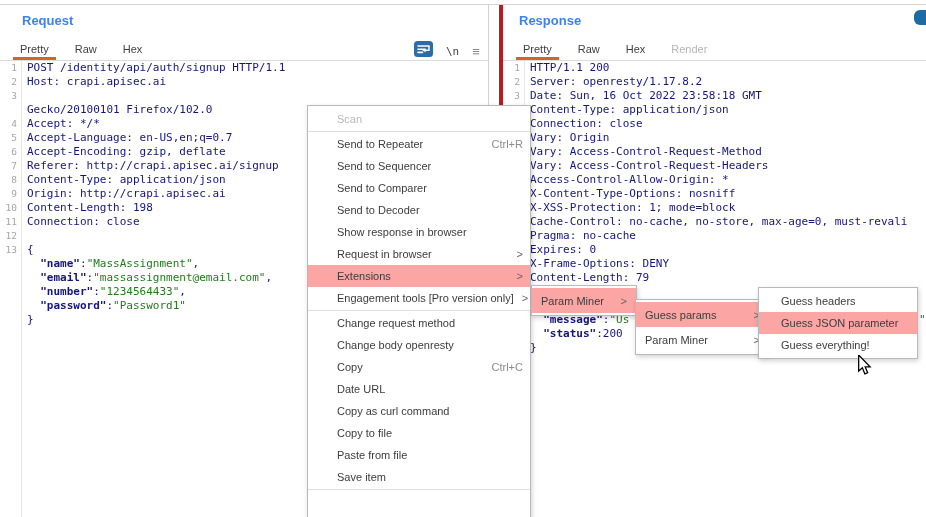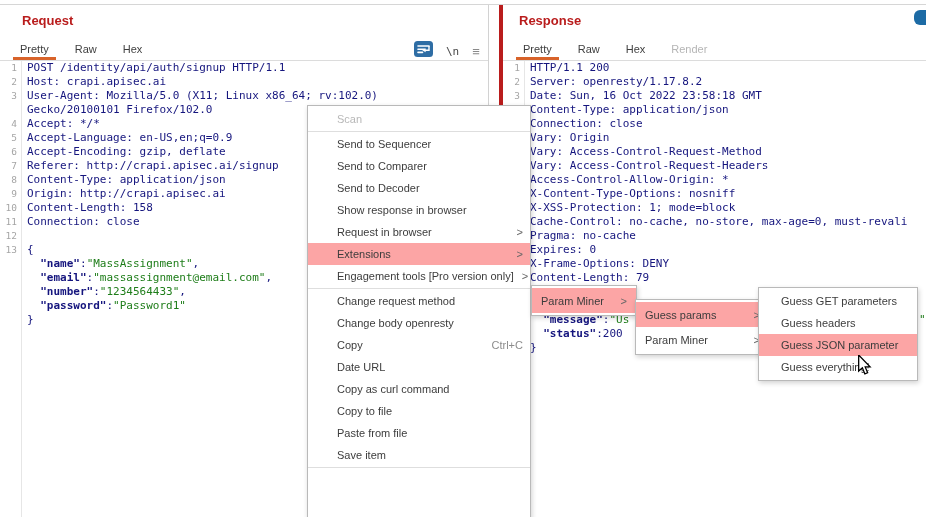--- a/index.html
+++ b/index.html
@@ -2,21 +2,21 @@
 <html><head>
 <meta charset="utf-8">
 <style>
   html,body{margin:0;padding:0}
   body{width:926px;height:517px;position:relative;overflow:hidden;background:#fff;
        font-family:"Liberation Sans",sans-serif;-webkit-font-smoothing:antialiased}
   .topline{position:absolute;top:4px;left:0;width:926px;border-top:1px solid #d6d6d6}
   .panel{position:absolute;top:5px;bottom:0;background:#fff}
   #reqPanel{left:0;width:488px;border-right:1px solid #d2d2d2}
   #resPanel{left:499px;right:0;border-left:4px solid #b91c1c}
-  .ptitle{position:absolute;top:8px;left:22px;font-size:13px;font-weight:bold;color:#b91c1c}
+  .ptitle{position:absolute;top:8px;left:22px;font-size:13px;font-weight:bold;color:#3b82f6}
   #resPanel .ptitle{left:16px}
   .tabbar{position:absolute;top:33px;left:0;right:0;height:22px;border-bottom:1px solid #dcdcdc;
           display:flex;align-items:stretch;padding-left:7px}
   .tab{font-size:11px;color:#3f3f3f;padding:5px 7px 0;margin:0 6px;white-space:nowrap;cursor:default}
   .tab.sel{border-bottom:3px solid #d8632a}
   .tab.dis{color:#b5b5b5}
   .toolicons{position:absolute;top:36px;left:414px;display:flex;align-items:center;gap:13px}
   .nlicon{font-family:"DejaVu Sans Mono",monospace;font-size:11px;color:#474747}
   .hicon{color:#8a8a8a;font-size:13px;line-height:13px}
   .editor{position:absolute;top:56px;left:0;right:0;bottom:0;overflow:hidden;
@@ -77,53 +77,52 @@
       <div class="erow">
         <span class="enum">1</span>
         <span class="etxt"><span class="c-h">POST /identity/api/auth/signup HTTP/1.1</span></span>
       </div>
       <div class="erow">
         <span class="enum">2</span>
         <span class="etxt"><span class="c-h">Host: crapi.apisec.ai</span></span>
       </div>
       <div class="erow">
         <span class="enum">3</span>
-        <span class="etxt"><span class="c-h">User-Agent: Mozilla/5.0 (X11; Linux x86_64; rv:102.0)</span></span>
       </div>
       <div class="erow">
         <span class="enum"></span>
         <span class="etxt"><span class="c-h">Gecko/20100101 Firefox/102.0</span></span>
       </div>
       <div class="erow">
         <span class="enum">4</span>
         <span class="etxt"><span class="c-h">Accept: */*</span></span>
       </div>
       <div class="erow">
         <span class="enum">5</span>
-        <span class="etxt"><span class="c-h">Accept-Language: en-US,en;q=0.9</span></span>
+        <span class="etxt"><span class="c-h">Accept-Language: en-US,en;q=0.7</span></span>
       </div>
       <div class="erow">
         <span class="enum">6</span>
         <span class="etxt"><span class="c-h">Accept-Encoding: gzip, deflate</span></span>
       </div>
       <div class="erow">
         <span class="enum">7</span>
         <span class="etxt"><span class="c-h">Referer: http://crapi.apisec.ai/signup</span></span>
       </div>
       <div class="erow">
         <span class="enum">8</span>
         <span class="etxt"><span class="c-h">Content-Type: application/json</span></span>
       </div>
       <div class="erow">
         <span class="enum">9</span>
         <span class="etxt"><span class="c-h">Origin: http://crapi.apisec.ai</span></span>
       </div>
       <div class="erow">
         <span class="enum">10</span>
-        <span class="etxt"><span class="c-h">Content-Length: 158</span></span>
+        <span class="etxt"><span class="c-h">Content-Length: 198</span></span>
       </div>
       <div class="erow">
         <span class="enum">11</span>
         <span class="etxt"><span class="c-h">Connection: close</span></span>
       </div>
       <div class="erow">
         <span class="enum">12</span>
         <span class="etxt"></span>
       </div>
       <div class="erow">
@@ -252,20 +251,24 @@
 
 <span class="quote">"</span>
 <div class="bluepill"></div>
 
 <div class="menu" id="mainMenu">
     <div class="mi dis">
       <span class="lab">Scan</span>
     </div>
     <div class="msep"></div>
     <div class="mi">
+      <span class="lab">Send to Repeater</span>
+      <span class="sc">Ctrl+R</span>
+    </div>
+    <div class="mi">
       <span class="lab">Send to Sequencer</span>
     </div>
     <div class="mi">
       <span class="lab">Send to Comparer</span>
     </div>
     <div class="mi">
       <span class="lab">Send to Decoder</span>
     </div>
     <div class="mi">
       <span class="lab">Show response in browser</span>
@@ -321,23 +324,20 @@
     <div class="mi hi">
       <span class="lab">Guess params</span>
       <span class="arr">&gt;</span>
     </div>
     <div class="mi">
       <span class="lab">Param Miner</span>
       <span class="arr">&gt;</span>
     </div>
   </div>
 <div class="menu" id="popup3">
-    <div class="mi">
-      <span class="lab">Guess GET parameters</span>
-    </div>
     <div class="mi">
       <span class="lab">Guess headers</span>
     </div>
     <div class="mi hi">
       <span class="lab">Guess JSON parameter</span>
     </div>
     <div class="mi">
       <span class="lab">Guess everything!</span>
     </div>
   </div>

